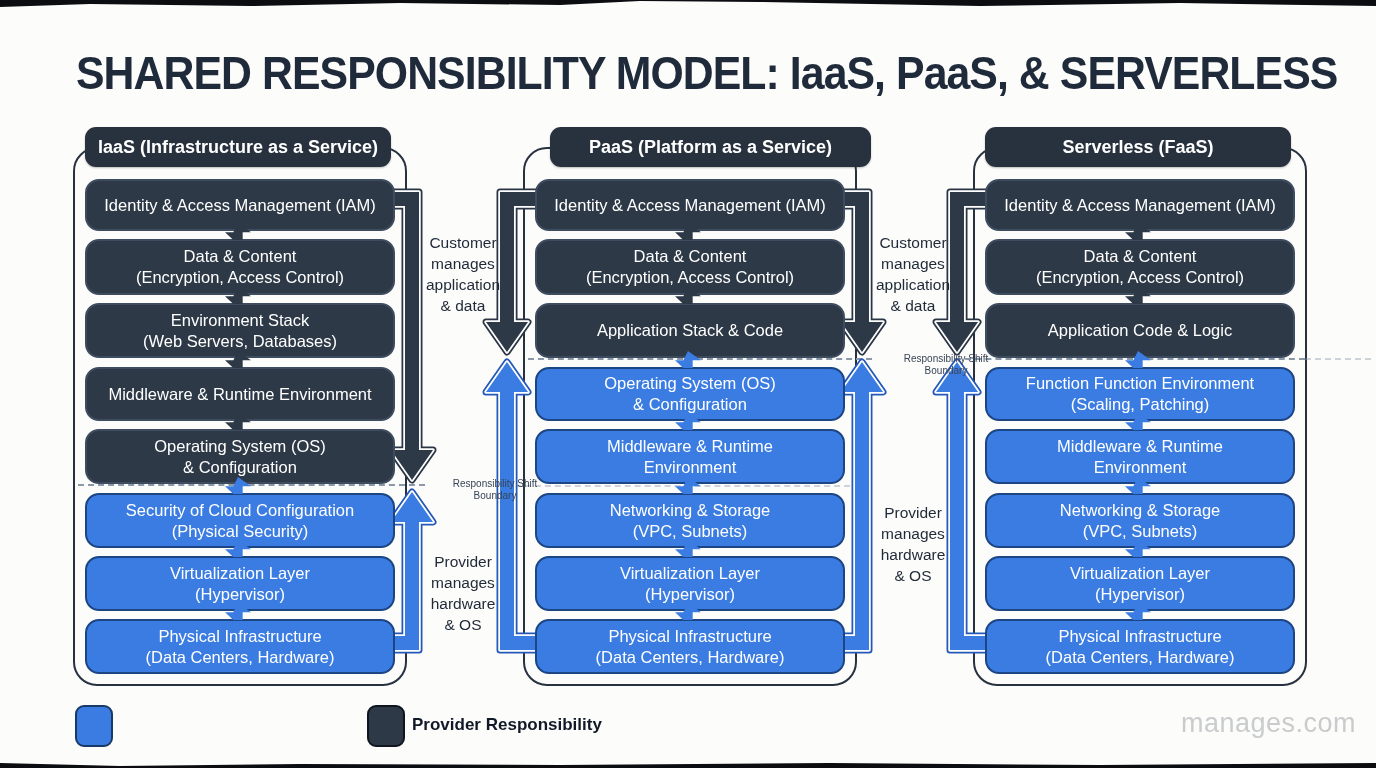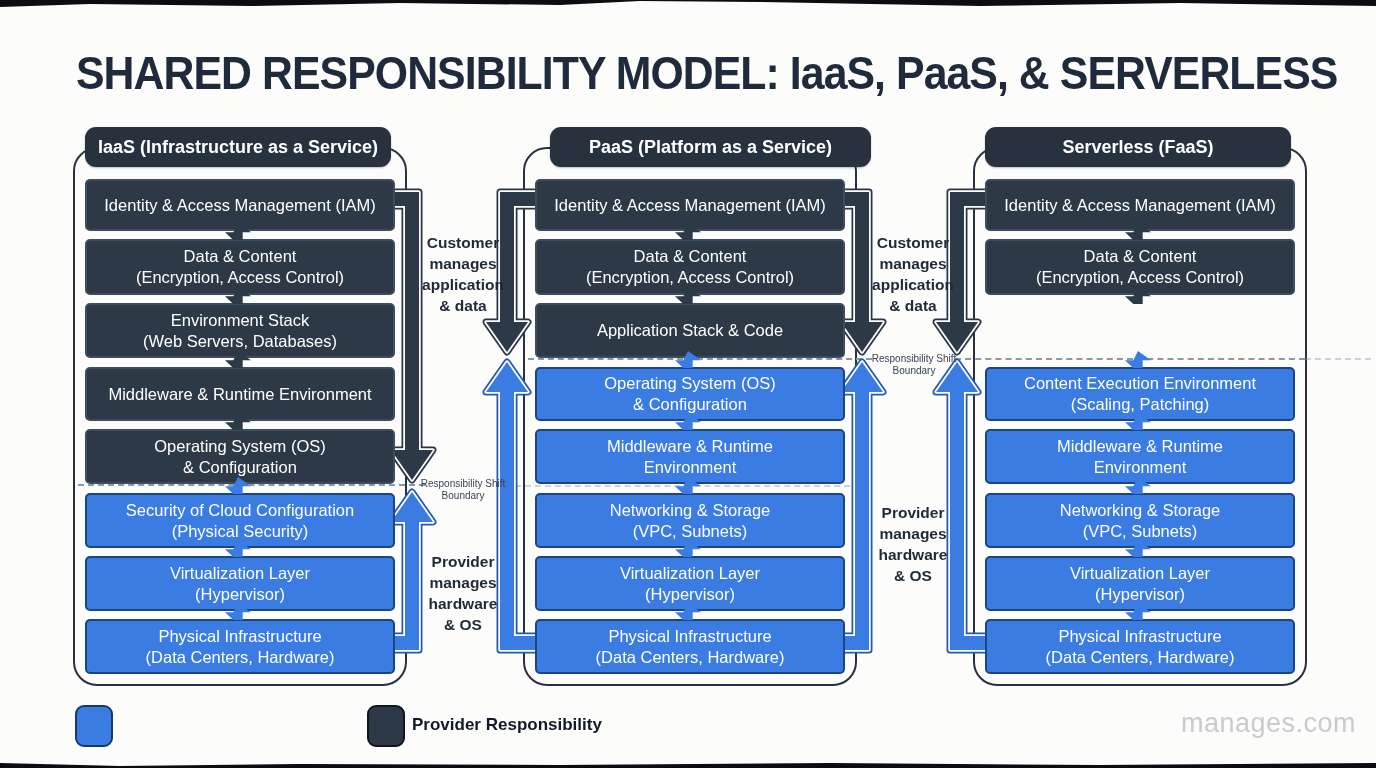--- a/index.html
+++ b/index.html
@@ -8,40 +8,40 @@
 
   .title{position:absolute;left:76px;top:46px;font-size:46px;font-weight:800;
          color:#1f2a3a;letter-spacing:-1px;transform:scaleX(.93);transform-origin:left top;
          white-space:nowrap;}
 
   .col-frame{position:absolute;border:2px solid #273140;border-radius:24px;
              background:transparent;z-index:1;}
   .col-header{position:absolute;height:40px;background:#28323f;border-radius:11px;
               display:flex;align-items:center;justify-content:center;color:#fff;
               font-size:18px;font-weight:700;z-index:3;box-shadow:0 1px 2px rgba(0,0,0,.25);}
-  .layer{position:absolute;width:306px;border-radius:5px;display:flex;align-items:center;
+  .layer{position:absolute;width:306px;border-radius:14px;display:flex;align-items:center;
          justify-content:center;text-align:center;color:#fff;z-index:3;}
   .layer.customer{background:#2e3947;border:2px solid #3e4c60;}
   .layer.provider{background:#3a7ce2;border:2px solid #1c4584;}
   .layer-text{white-space:pre-line;font-size:16.5px;font-weight:500;line-height:21px;}
 
   .uparrow{position:absolute;width:26px;height:17px;z-index:4;
            clip-path:polygon(50% 0,100% 55%,68% 55%,68% 100%,32% 100%,0 55% ,32% 55%);}
   .uparrow.dark{background:#2e3947;}
   .uparrow.blue{background:#3b7ce2;}
 
   .dash{position:absolute;border-top:2px dashed #8b98a8;z-index:2;}
   .dash.faint{opacity:.4;}
 
   .rails{position:absolute;z-index:2;}
 
   .gap-label{position:absolute;width:110px;text-align:center;color:#1f2937;
-             font-size:15.5px;font-weight:700;line-height:21px;white-space:pre-line;z-index:5;}
+             font-size:15.5px;font-weight:400;line-height:21px;white-space:pre-line;z-index:5;}
   .boundary-label{position:absolute;width:96px;text-align:center;color:#394456;
-                  font-size:10px;font-weight:500;line-height:12px;white-space:pre-line;z-index:5;}
+                  font-size:10px;font-weight:500;line-height:12px;white-space:pre-line;z-index:5;margin-left:32px;}
 
   .legend-swatch{position:absolute;width:34px;height:38px;border-radius:9px;z-index:3;}
   .legend-swatch.blue{background:#3b7ce2;border:2px solid #173a66;}
   .legend-swatch.dark{background:#2e3947;border:2px solid #10161f;}
   .legend-label{position:absolute;font-size:17px;font-weight:600;color:#111827;z-index:3;}
 
   .watermark{position:absolute;right:20px;top:708px;font-size:27px;font-weight:500;
              color:#c9cbcc;letter-spacing:.5px;z-index:3;}
 
   .edge{position:absolute;left:0;z-index:9;}
@@ -150,22 +150,25 @@
   <div class="col-header" style="left:985px;top:127px;width:306px">
     <span>Serverless (FaaS)</span>
   </div>
   <div class="layer customer" style="left:985px;top:179px;height:48px">
       <span class="layer-text">Identity &amp; Access Management (IAM)</span>
     </div>
   <div class="layer customer" style="left:985px;top:239px;height:52px">
       <span class="layer-text">Data &amp; Content
 (Encryption, Access Control)</span>
     </div>
+  <div class="layer customer" style="left:985px;top:303px;height:51px">
+      <span class="layer-text">Application Code &amp; Logic</span>
+    </div>
   <div class="layer provider" style="left:985px;top:367px;height:50px">
-      <span class="layer-text">Content Execution Environment
+      <span class="layer-text">Function Function Environment
 (Scaling, Patching)</span>
     </div>
   <div class="layer provider" style="left:985px;top:429px;height:51px">
       <span class="layer-text">Middleware &amp; Runtime
 Environment</span>
     </div>
   <div class="layer provider" style="left:985px;top:493px;height:51px">
       <span class="layer-text">Networking &amp; Storage
 (VPC, Subnets)</span>
     </div>

